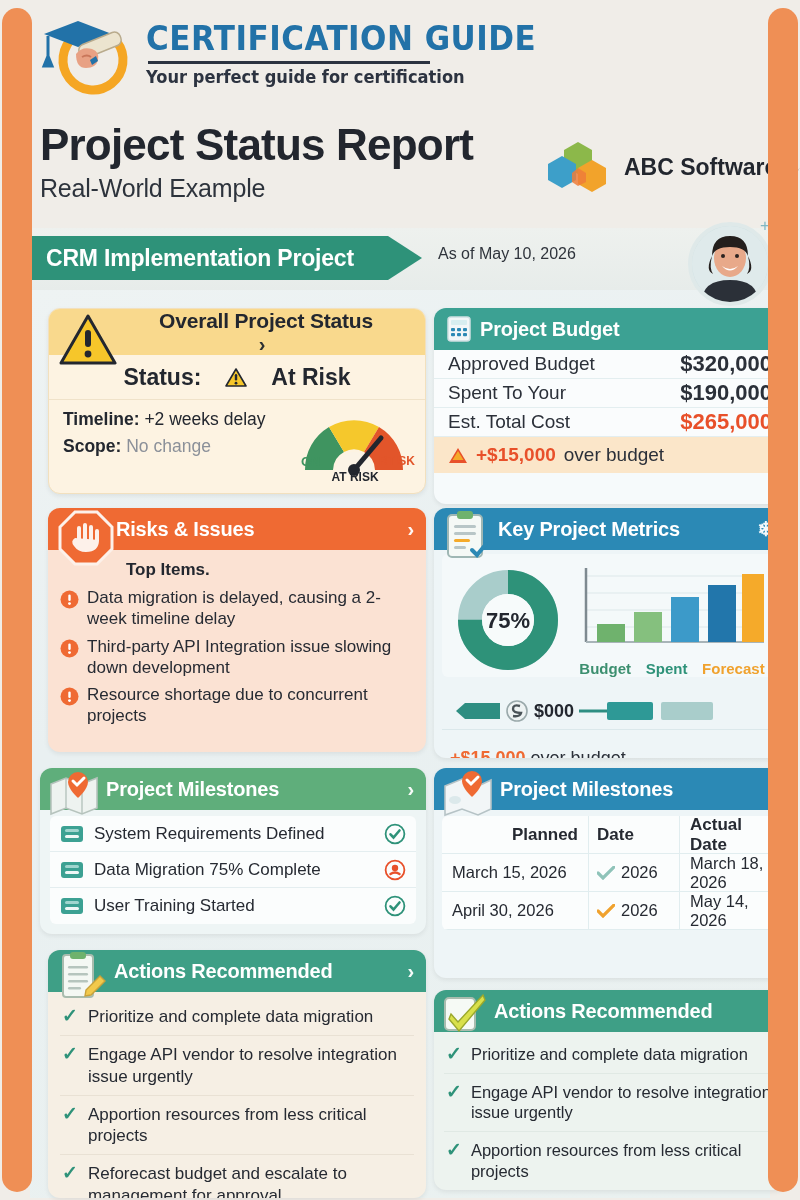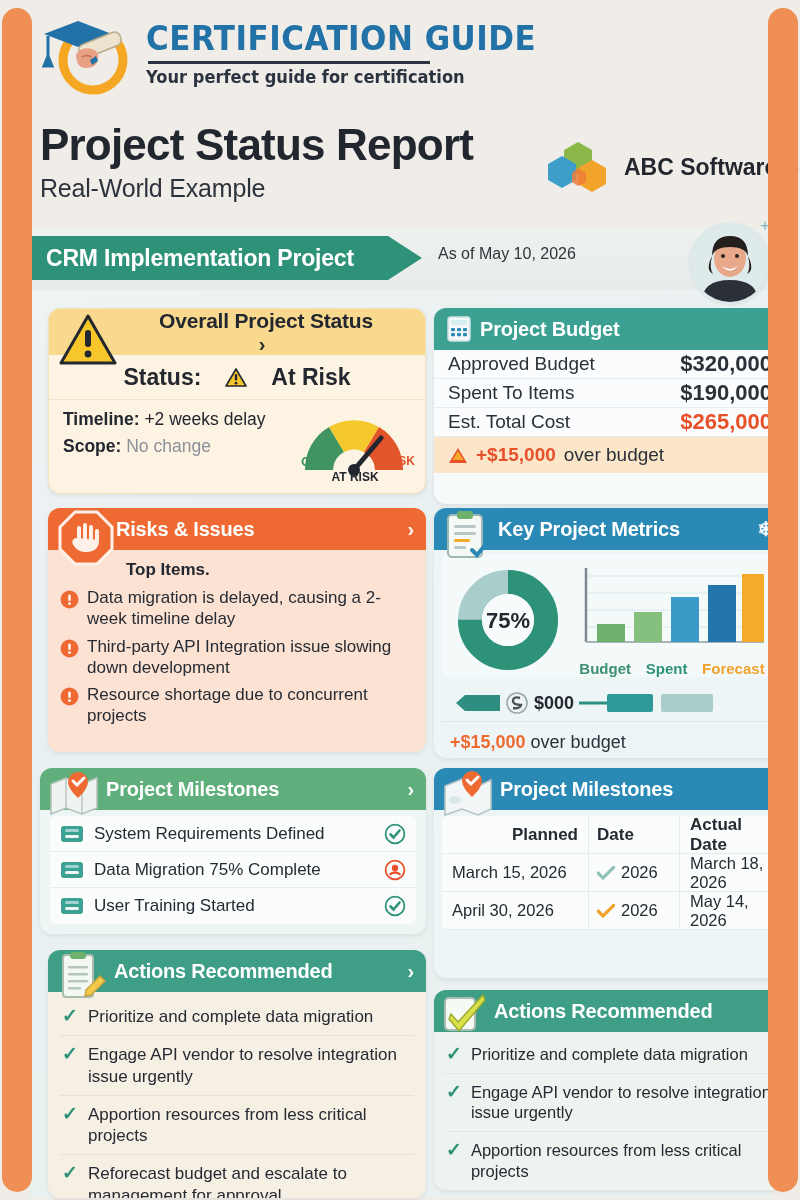--- a/index.html
+++ b/index.html
@@ -158,21 +158,21 @@
     background: #eef5f7; box-shadow: 0 2px 5px rgba(0,0,0,.07);
   }
   #metrics-card .card-head { background: #2b89b5; padding-left: 56px; }
   .clipboard-ic { position: absolute; left: 8px; top: 2px; width: 50px; height: 50px; z-index: 5; }
   .metrics-body { display: flex; padding: 8px 6px 0 6px; background: #f4f9fa; margin: 4px 8px 0; border-radius: 6px; }
   .donut-col { width: 120px; display: flex; align-items: center; justify-content: center; }
   .bars-col { flex: 1; padding-left: 4px; }
   .bar-names { display: flex; justify-content: space-around; font-size: 15px; font-weight: 700; margin-top: 2px; }
   .legend-row {
     display: flex; align-items: center; gap: 5px; padding: 10px 14px 6px;
-    border-bottom: 1px solid #dbe8eb; margin: 4px 8px;
+    border-bottom: 1px solid #dbe8eb; margin: 12px 8px;
   }
   .legend-row .lg-text { font-size: 18px; font-weight: 700; color: #23272f; }
   .metrics-foot { padding: 6px 14px 0 16px; font-size: 18px; color: #2b3039; }
   .metrics-foot .amt { color: #ef6a33; font-weight: 700; }
 
   
   #ms-left {
     left: 10px; top: 478px; width: 386px; height: 166px;
     background: #eef5f5; box-shadow: 0 2px 5px rgba(0,0,0,.07);
   }
@@ -349,21 +349,21 @@
           </g>
         </svg>
         <span class="hd-title">Project Budget</span>
         <span class="chev">›</span>
       </div>
       <div class="brow">
         <span>Approved Budget</span>
         <span class="val">$320,000</span>
       </div>
       <div class="brow">
-        <span>Spent To Items</span>
+        <span>Spent To Your</span>
         <span class="val">$190,000</span>
       </div>
       <div class="brow">
         <span>Est. Total Cost</span>
         <span class="val alert">$265,000</span>
       </div>
       <div class="bfoot">
         <svg width="20" height="17" viewBox="0 0 20 17">
           <path d="M10 1 L19 16 L1 16 Z" fill="#e8502a"></path>
           <path d="M10 4 L15.5 13 L4.5 13 Z" fill="#f5aa2a"></path>

